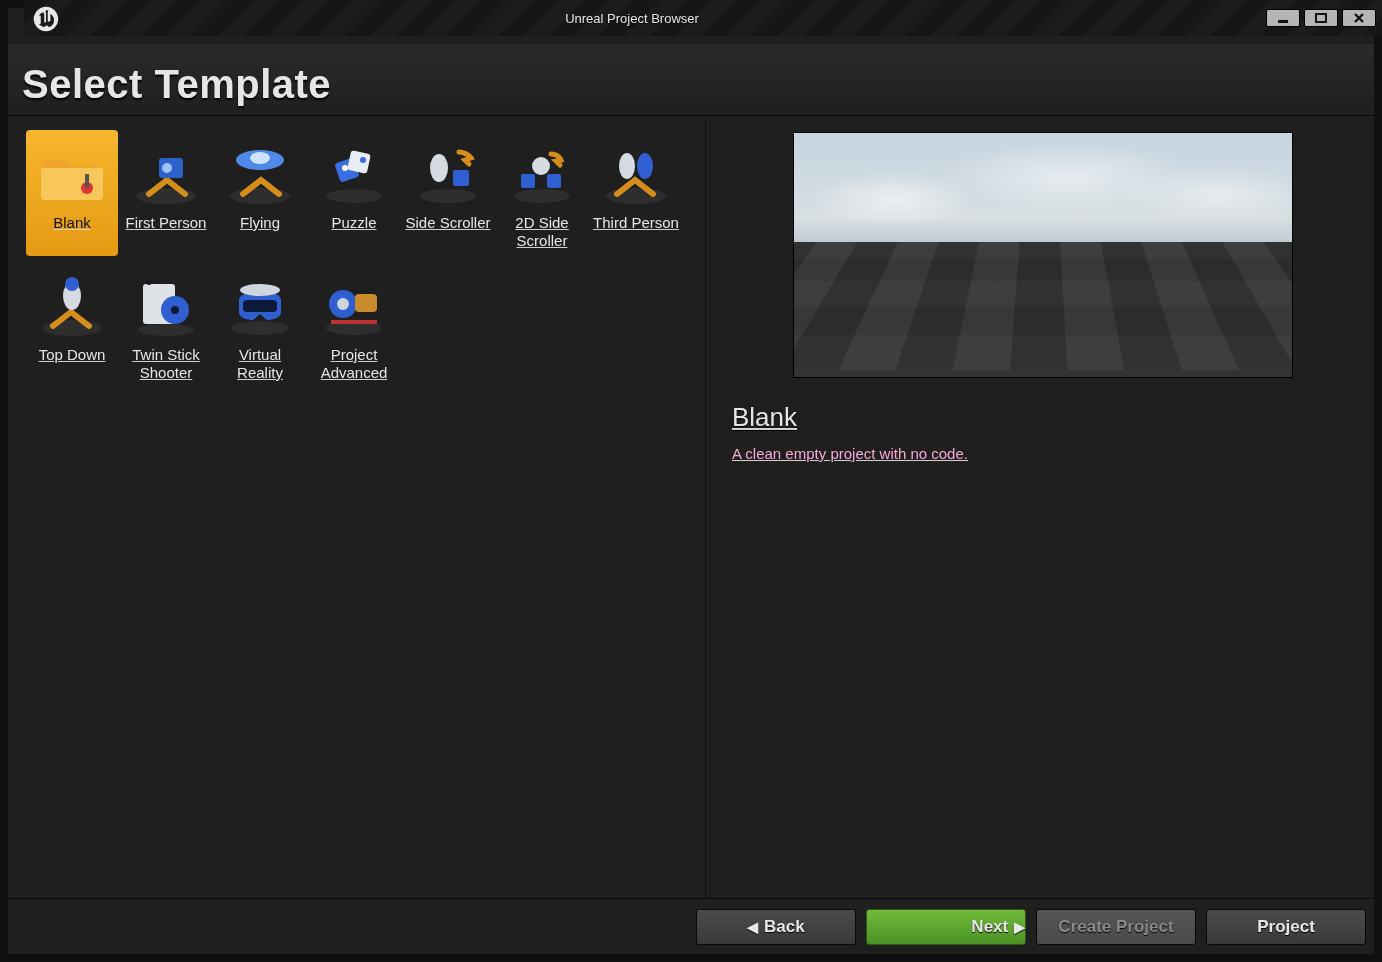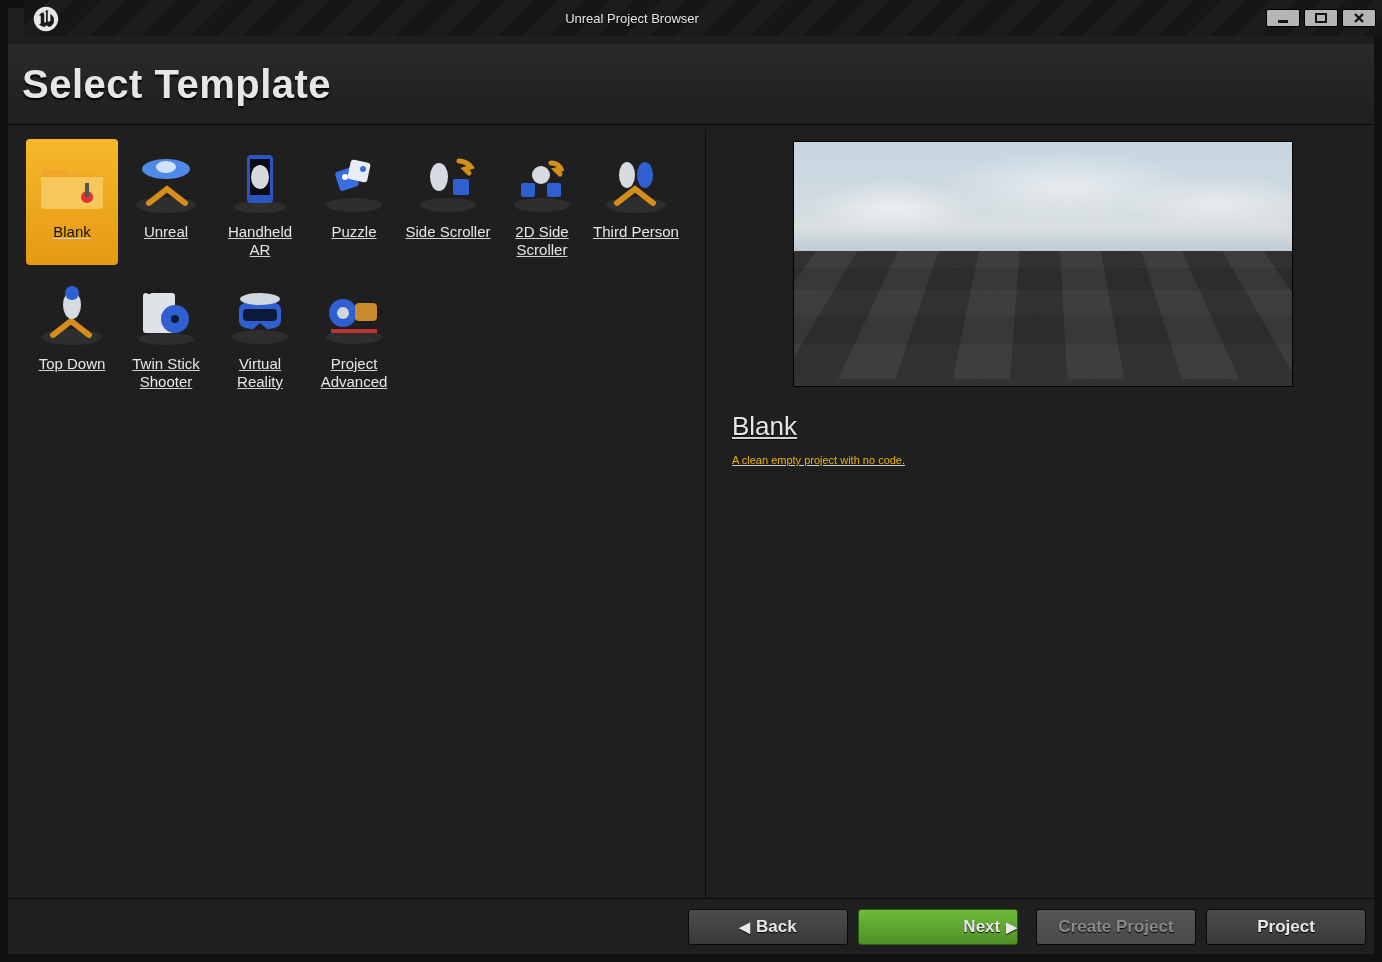--- a/index.html
+++ b/index.html
@@ -52,21 +52,21 @@
     background: #b5b5b5;
     border: 1px solid #000;
     border-radius: 2px;
     display:flex; align-items:center; justify-content:center;
     color:#111; font-weight:bold;
   }
   .win-btn svg { width:14px; height:12px; }
   
   .header {
     margin-top: 36px;
-    padding: 18px 14px 17px 14px;
+    padding: 18px 14px 8px 14px;
     border-bottom: 1px solid #0a0a0a;
     background: linear-gradient(#2a2a2a,#1f1f1f);
   }
   .header h1 {
     font-size: 40px;
     font-weight: 700;
     color: #e6e6e6;
     text-shadow: 0 2px 2px #000;
     letter-spacing: 0.5px;
   }
@@ -152,22 +152,22 @@
      repeating-linear-gradient(90deg, rgba(255,255,255,0.02) 0 26px, rgba(0,0,0,0.15) 26px 52px);
   }
   .detail h2 {
     font-size: 26px;
     font-weight: 400;
     color: #e6e6e6;
     margin-bottom: 12px;
     text-shadow: 0 1px 1px #000;
   }
   .detail p {
-    font-size: 11px;
-    color: #eab308;
+    font-size: 15px;
+    color: #f9a8d4;
   }
   
   .footer {
     height: 56px;
     padding: 0 8px 0 0;
     display:flex; justify-content:flex-end; align-items:center; gap:10px;
     border-top: 1px solid #0a0a0a;
     background:#1f1f1f;
   }
   .btn {
@@ -185,21 +185,20 @@
   }
   .btn.primary {
     background: linear-gradient(#6fbb3a,#4d9126);
     border-color:#2b5a14;
     justify-content:flex-end;
   }
   .btn.disabled {
     background: linear-gradient(#555,#4a4a4a);
     color:#8a8a8a;
     cursor:default;
-    margin-left:8px;
   }
   .chev { font-size:14px; }
   svg { display:block; }
 </style>
 </head>
 <body>
 
 <div class="title-bar">
   <div class="logo">
     <svg viewBox="0 0 32 32">
@@ -241,44 +240,44 @@
           <svg width="70" height="70" viewBox="0 0 70 70">
             <path d="M8 22h20l5 6h29v30a4 4 0 0 1-4 4H8a4 4 0 0 1-4-4V26a4 4 0 0 1 4-4z" fill="#f2a52b"></path>
             <path d="M4 30h62v28a4 4 0 0 1-4 4H8a4 4 0 0 1-4-4z" fill="#f8c75a"></path>
             <circle cx="50" cy="50" r="6" fill="#d33"></circle>
             <rect x="48" y="36" width="4" height="14" fill="#555"></rect>
           </svg>
         </div>
         <div class="label">Blank</div>
       </div>
 
+      <div class="tmpl">
+        <div class="icon-wrap">
+          <svg width="70" height="70" viewBox="0 0 70 70">
+            <ellipse cx="35" cy="58" rx="30" ry="8" fill="#2e2e2e"></ellipse>
+            <path d="M18 56l18-14 18 14" fill="none" stroke="#d58d1c" stroke-width="6" stroke-linecap="round"></path>
+            <rect x="28" y="20" width="24" height="20" rx="3" fill="#2e62c8"></rect>
+            <circle cx="36" cy="30" r="5" fill="#9ec4ff"></circle>
+          </svg>
+        </div>
+        <div class="label">First Person</div>
+      </div>
 
       <div class="tmpl">
         <div class="icon-wrap">
           <svg width="70" height="70" viewBox="0 0 70 70">
             <ellipse cx="35" cy="58" rx="30" ry="8" fill="#2e2e2e"></ellipse>
             <path d="M18 56l18-14 18 14" fill="none" stroke="#d58d1c" stroke-width="6" stroke-linecap="round"></path>
             <ellipse cx="35" cy="22" rx="24" ry="10" fill="#4f8ae8"></ellipse>
             <ellipse cx="35" cy="20" rx="10" ry="6" fill="#cfe3ff"></ellipse>
           </svg>
         </div>
-        <div class="label">Unreal</div>
-      </div>
-
-      <div class="tmpl">
-        <div class="icon-wrap">
-          <svg width="70" height="70" viewBox="0 0 70 70">
-            <ellipse cx="35" cy="60" rx="26" ry="6" fill="#2e2e2e"></ellipse>
-            <rect x="22" y="8" width="26" height="48" rx="4" fill="#2c55c2"></rect>
-            <rect x="25" y="12" width="20" height="36" fill="#0a0d18"></rect>
-            <ellipse cx="35" cy="30" rx="9" ry="12" fill="#d5d9de"></ellipse>
-          </svg>
-        </div>
-        <div class="label">Handheld AR</div>
-      </div>
+        <div class="label">Flying</div>
+      </div>
+
 
       <div class="tmpl">
         <div class="icon-wrap">
           <svg width="70" height="70" viewBox="0 0 70 70">
             <ellipse cx="35" cy="58" rx="28" ry="7" fill="#2e2e2e"></ellipse>
             <rect x="18" y="22" width="20" height="20" rx="3" fill="#3a6de0" transform="rotate(-18 28 32)"></rect>
             <rect x="30" y="14" width="20" height="20" rx="3" fill="#e8ecf5" transform="rotate(12 40 24)"></rect>
             <circle cx="26" cy="30" r="3" fill="#fff"></circle>
               <circle cx="44" cy="22" r="3" fill="#3a6de0"></circle>
           </svg>

